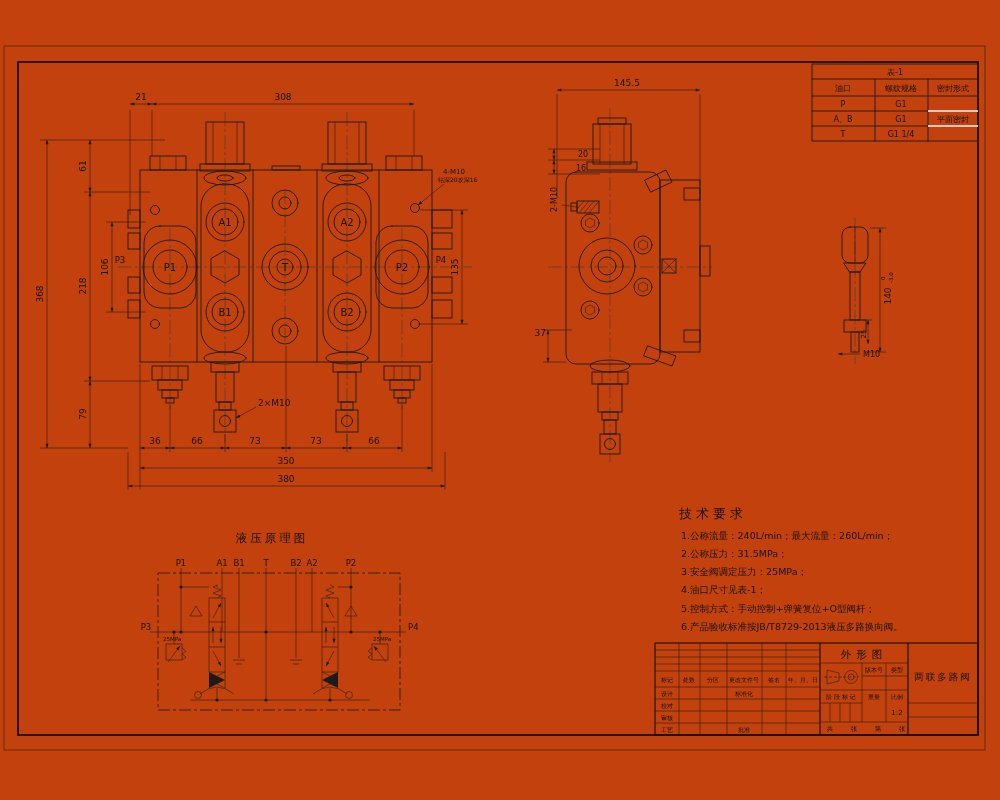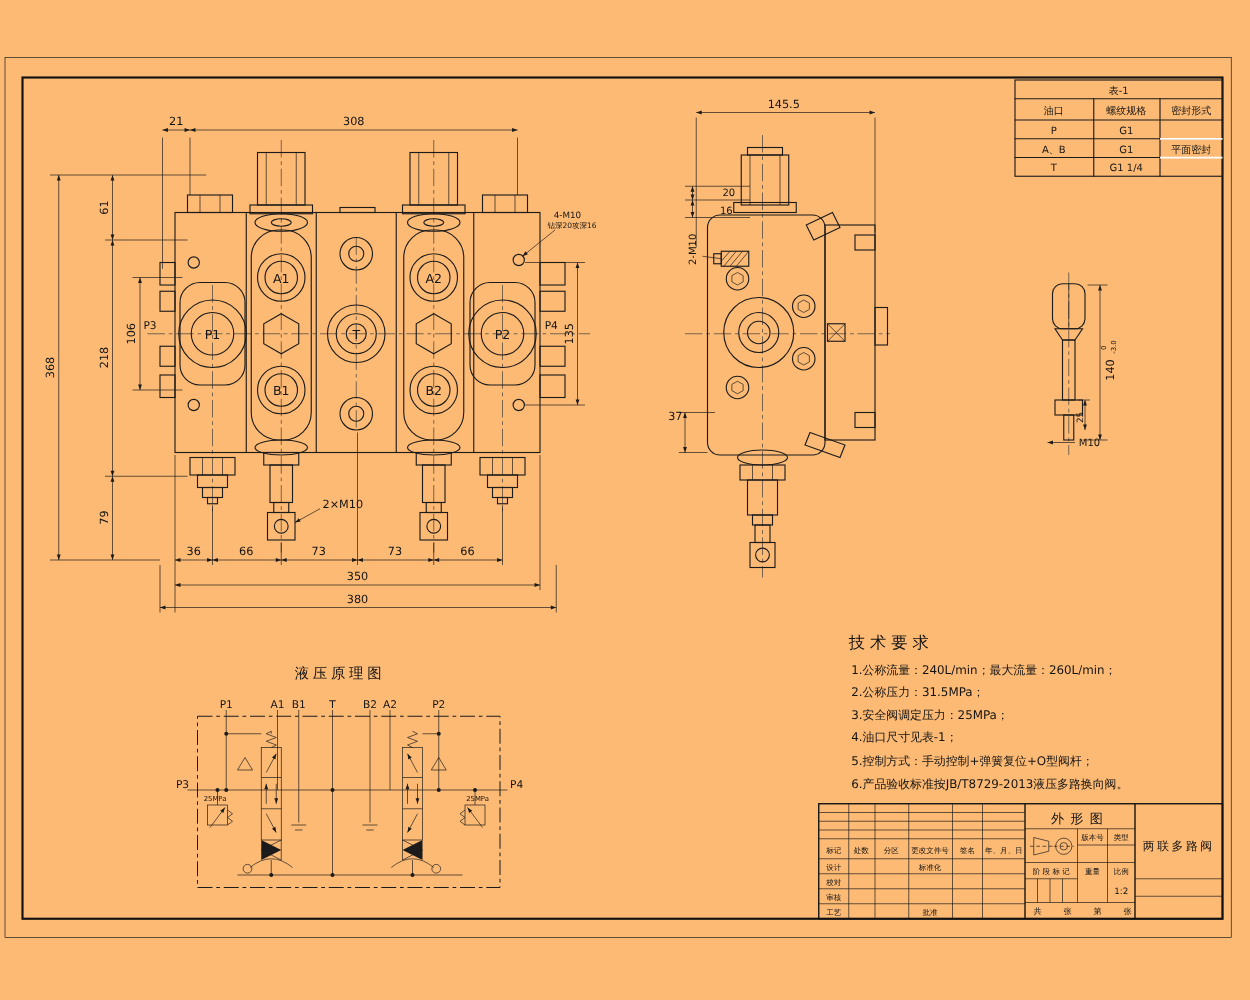--- a/index.html
+++ b/index.html
@@ -1,16 +1,16 @@
 <!DOCTYPE html>
 <html><head>
 <meta charset="utf-8">
 <style>
   html,body{margin:0;padding:0;background:#fff;}
-  .stage{position:relative;width:1000px;height:800px;background:#fdba74;overflow:hidden;}
+  .stage{position:relative;width:1000px;height:800px;background:#c2410c;overflow:hidden;}
   svg{position:absolute;left:0;top:0;}
   text{font-family:"DejaVu Sans","Liberation Sans",sans-serif;fill:#141414;}
   .ln{stroke:#1b1b1b;stroke-width:0.9;fill:none;stroke-linecap:square;}
   .lt{stroke:#1b1b1b;stroke-width:0.55;fill:none;}
   .lk{stroke:#101010;stroke-width:1.7;fill:none;}
   .md{stroke:#101010;stroke-width:1.1;fill:none;}
   .cl{stroke:#3a3a3a;stroke-width:0.55;fill:none;stroke-dasharray:14 3 3 3;}
   .dsh{stroke:#1b1b1b;stroke-width:0.8;fill:none;stroke-dasharray:12 3 3 3;}
   .fb{fill:#1b1b1b;stroke:none;}
   .d{font-size:9px;}

